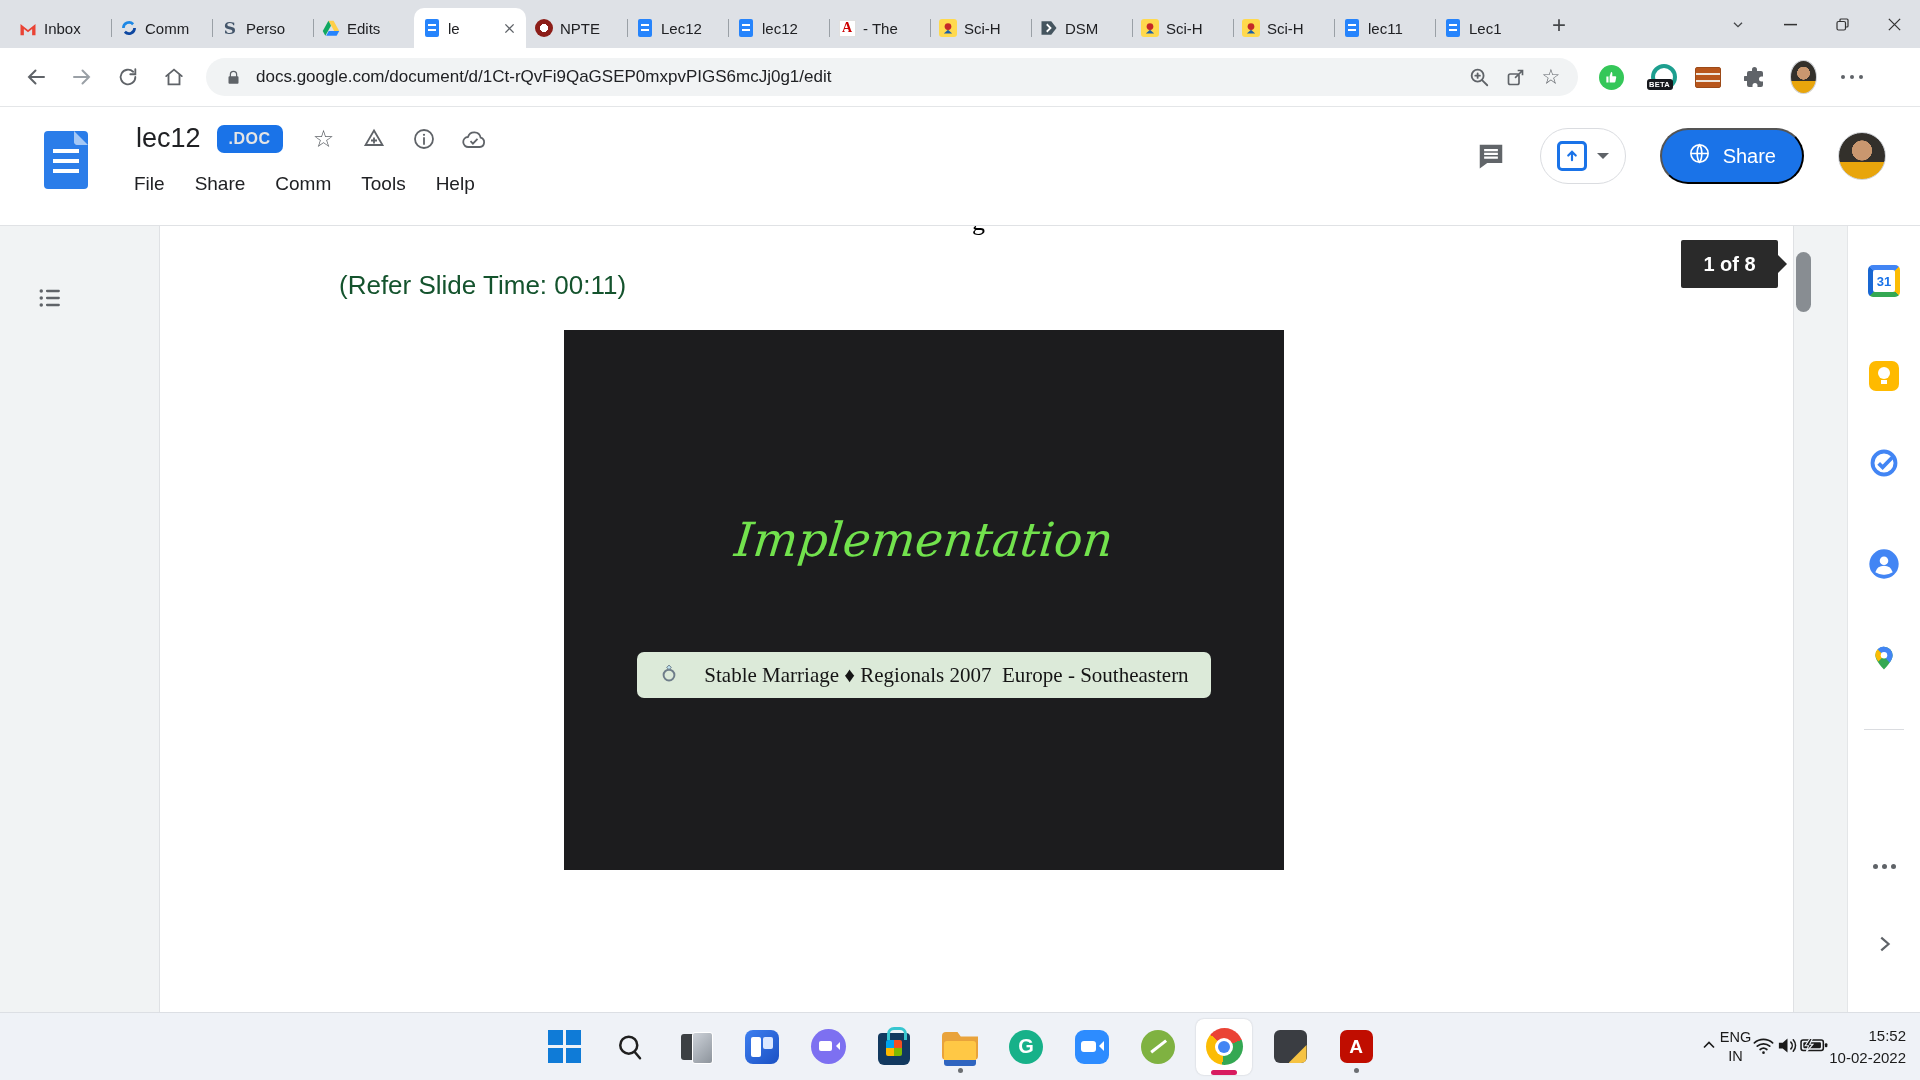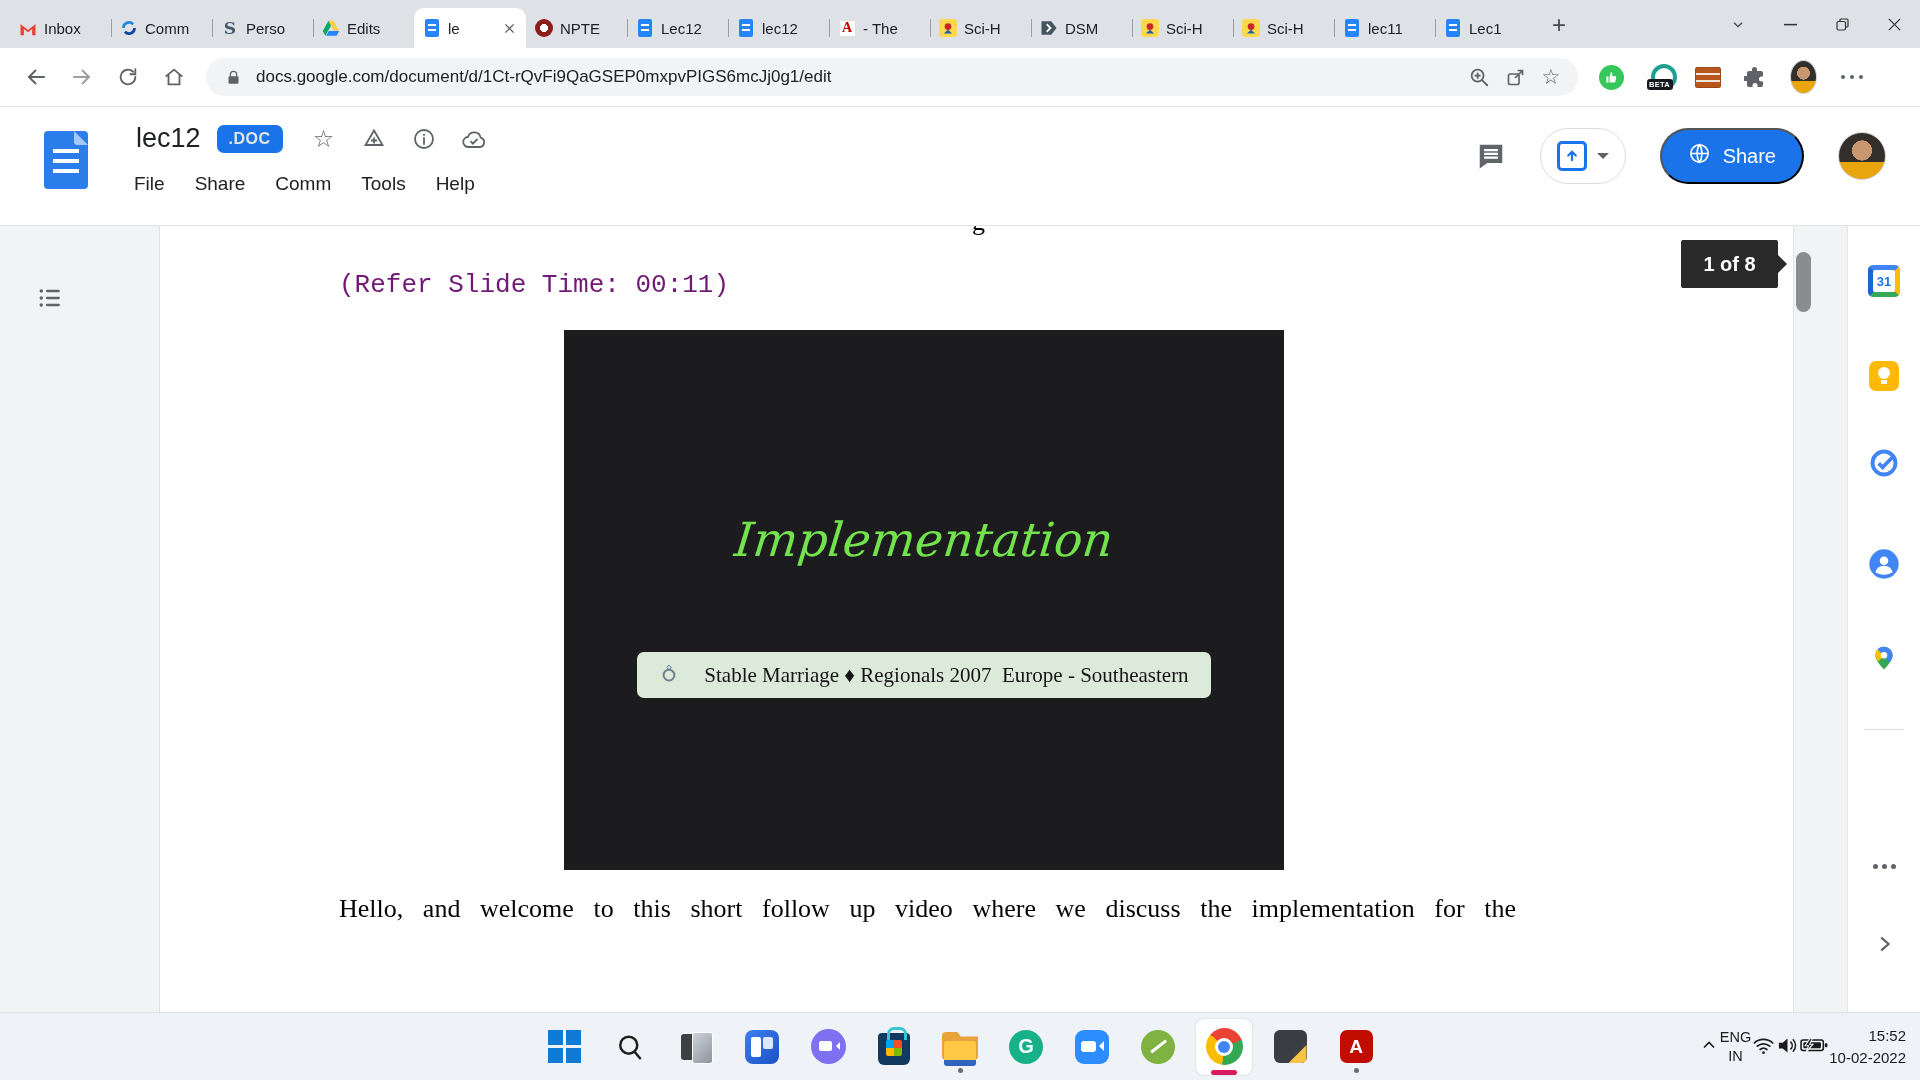--- a/index.html
+++ b/index.html
@@ -57,21 +57,21 @@
   .sharebtn{height:56px;background:var(--share,#1a73e8);border-radius:28px;color:#fff;font-size:20px;font-weight:500;
             display:flex;align-items:center;gap:12px;padding:0 26px}
   .bigavtr{width:48px;height:48px}
 
   
   .canvas{position:absolute;left:0;top:225px;width:1920px;height:787px;background:#f1f3f4;border-top:1px solid #e0e2e5}
   .outlineic{position:absolute;left:36px;top:58px;width:30px;height:30px}
   .page{position:absolute;left:159px;top:0;width:1635px;height:787px;background:#fff;
         border-left:1px solid #dfe1e4;border-right:1px solid #dfe1e4;overflow:hidden}
   .fragment{position:absolute;left:812px;top:-19px;font-family:"Liberation Serif",serif;font-size:26px;color:#000}
-  .refer{position:absolute;left:179px;top:44px;font-family:Liberation Mono, monospace;font-size:26px;color:#701a75}
+  .refer{position:absolute;left:179px;top:44px;font-family:Liberation Sans, sans-serif;font-size:26px;color:#14532d}
   .slide{position:absolute;left:404px;top:104px;width:720px;height:540px;background:var(--slidebg,#1c1c1e)}
   .slidetitle{position:absolute;left:0;right:0;top:182px;text-align:center;color:var(--slidegreen,#72e24d);
         font-family:"DejaVu Serif",serif;font-style:italic;font-size:47px;transform:skewX(-6deg)}
   .banner{position:absolute;left:73px;top:322px;width:574px;height:46px;background:var(--bannerbg,#dcead9);
         border-radius:7px;display:flex;align-items:center;justify-content:center;gap:25px}
   .bannertext{font-family:"Liberation Serif",serif;font-size:21px;color:#151515;white-space:pre}
   .pline{position:absolute;left:179px;width:1177px;font-family:"Liberation Serif",serif;font-size:26px;color:#050505;
         text-align:justify;text-align-last:justify}
   .pline1{top:668px}.pline2{top:724px}
   .pgtip{position:absolute;left:1681px;top:14px;width:97px;height:48px;background:var(--tipbg,#2a2a2a);color:#fff;
@@ -460,21 +460,20 @@
         <div class="slidetitle">Implementation</div>
         <div class="banner">
           <span><svg width="20" viewBox="0 0 24 24" fill="none">
                 <circle cx="12" cy="14.5" r="6.5" stroke="#6e7d89" stroke-width="2.3"></circle>
                 <path d="M9.2 5.5L12 2.5l2.8 3L12 7.8z" fill="#bfe3f2" stroke="#6e7d89" stroke-width="1.2"></path>
               </svg></span>
           <span class="bannertext">Stable Marriage ♦ Regionals 2007  Europe - Southeastern</span>
         </div>
       </div>
 
-      <div class="pline pline1">Hello, and welcome to this short follow up video where we discuss the implementation for the</div>
     </div>
 
     <div class="pgtip">1 of 8</div>
     <div class="vthumb"></div>
 
     <div class="sidepanel">
       <span class="spitem" style="top:37px">
           <span class="ic-cal">
             <b>31</b>
           </span>

